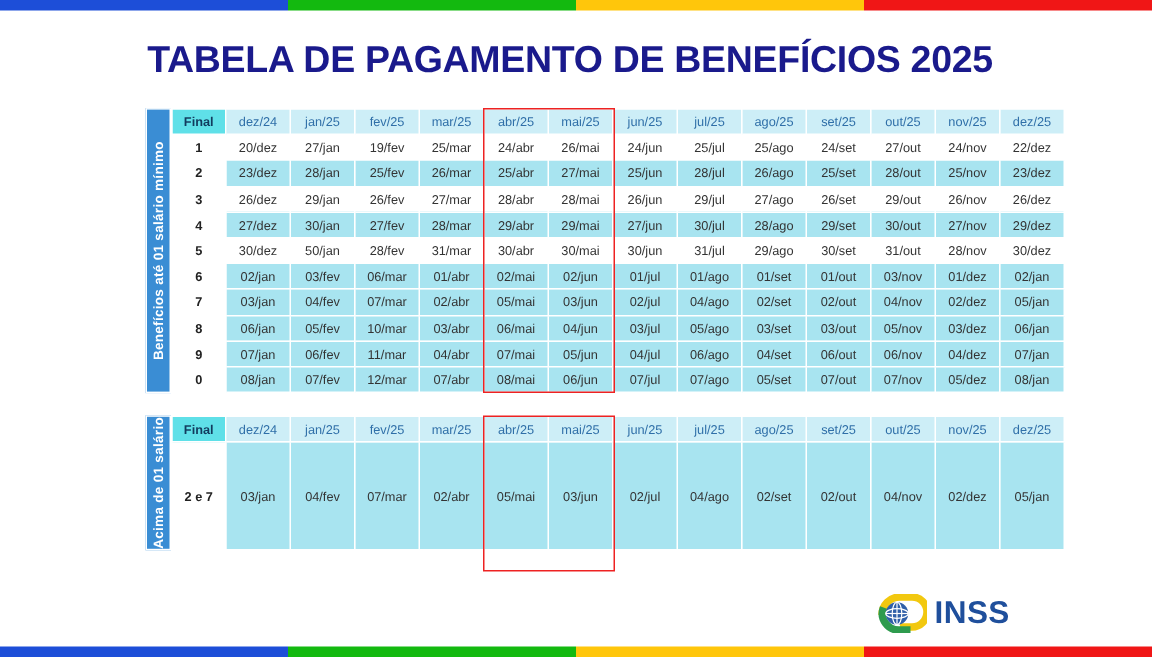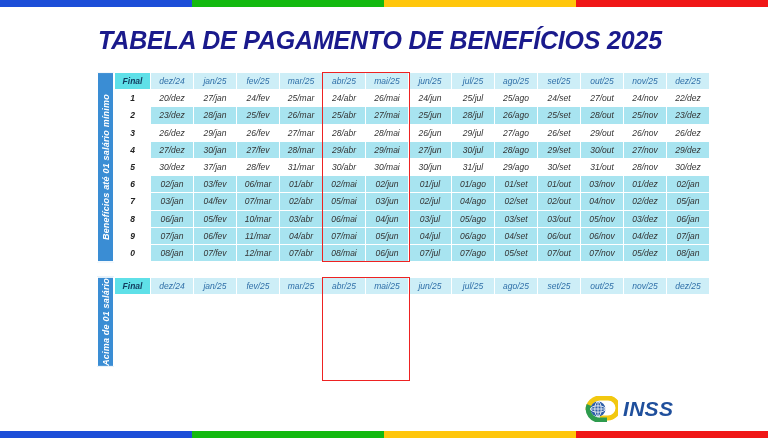--- a/index.html
+++ b/index.html
@@ -7,21 +7,20 @@
     margin: 0; padding: 0;
     width: 768px; height: 438px;
     background: #ffffff;
     font-family: "Liberation Sans", sans-serif;
     overflow: hidden;
   }
   #page {
     position: relative;
     width: 760px; height: 438px;
     background: #ffffff;
-    font-style: italic;
   }
   .colorbar {
     position: absolute; left: 0; width: 768px; height: 7px;
     display: flex;
   }
   .colorbar.top { top: 0; }
   .colorbar.bottom { bottom: 0; }
   .colorbar span { flex: 1 1 25%; height: 100%; display: block; }
 
   #title {
@@ -153,21 +152,21 @@
             <th class="monthhead">out/25</th>
             <th class="monthhead">nov/25</th>
             <th class="monthhead">dez/25</th>
           </tr>
         </thead>
       <tbody>
           <tr class="rowwhite">
             <td class="finalcell">1</td>
             <td class="datacell">20/dez</td>
             <td class="datacell">27/jan</td>
-            <td class="datacell">24/fev</td>
+            <td class="datacell">19/fev</td>
             <td class="datacell">25/mar</td>
             <td class="datacell">24/abr</td>
             <td class="datacell">26/mai</td>
             <td class="datacell">24/jun</td>
             <td class="datacell">25/jul</td>
             <td class="datacell">25/ago</td>
             <td class="datacell">24/set</td>
             <td class="datacell">27/out</td>
             <td class="datacell">24/nov</td>
             <td class="datacell">22/dez</td>
@@ -216,21 +215,21 @@
             <td class="datacell">30/jul</td>
             <td class="datacell">28/ago</td>
             <td class="datacell">29/set</td>
             <td class="datacell">30/out</td>
             <td class="datacell">27/nov</td>
             <td class="datacell">29/dez</td>
           </tr>
           <tr class="rowwhite">
             <td class="finalcell">5</td>
             <td class="datacell">30/dez</td>
-            <td class="datacell">37/jan</td>
+            <td class="datacell">50/jan</td>
             <td class="datacell">28/fev</td>
             <td class="datacell">31/mar</td>
             <td class="datacell">30/abr</td>
             <td class="datacell">30/mai</td>
             <td class="datacell">30/jun</td>
             <td class="datacell">31/jul</td>
             <td class="datacell">29/ago</td>
             <td class="datacell">30/set</td>
             <td class="datacell">31/out</td>
             <td class="datacell">28/nov</td>
@@ -335,20 +334,36 @@
             <th class="monthhead">jun/25</th>
             <th class="monthhead">jul/25</th>
             <th class="monthhead">ago/25</th>
             <th class="monthhead">set/25</th>
             <th class="monthhead">out/25</th>
             <th class="monthhead">nov/25</th>
             <th class="monthhead">dez/25</th>
           </tr>
         </thead>
       <tbody>
+          <tr class="rowcyan">
+            <td class="finalcell">2 e 7</td>
+            <td class="datacell">03/jan</td>
+            <td class="datacell">04/fev</td>
+            <td class="datacell">07/mar</td>
+            <td class="datacell">02/abr</td>
+            <td class="datacell">05/mai</td>
+            <td class="datacell">03/jun</td>
+            <td class="datacell">02/jul</td>
+            <td class="datacell">04/ago</td>
+            <td class="datacell">02/set</td>
+            <td class="datacell">02/out</td>
+            <td class="datacell">04/nov</td>
+            <td class="datacell">02/dez</td>
+            <td class="datacell">05/jan</td>
+          </tr>
         </tbody>
     </table>
   </div>
 
   <div class="redbox" id="redbox1" style="border-color: rgb(238, 34, 34); left: 321.5px; top: 72px; width: 88px; height: 190.062px;"></div>
   <div class="redbox" id="redbox2" style="border-color: rgb(238, 34, 34); left: 321.5px; top: 277px; width: 88px; height: 104.125px;"></div>
 
   <div id="logo">
     <span class="mark">
       <svg width="34" height="26" viewBox="0 0 34 26">

